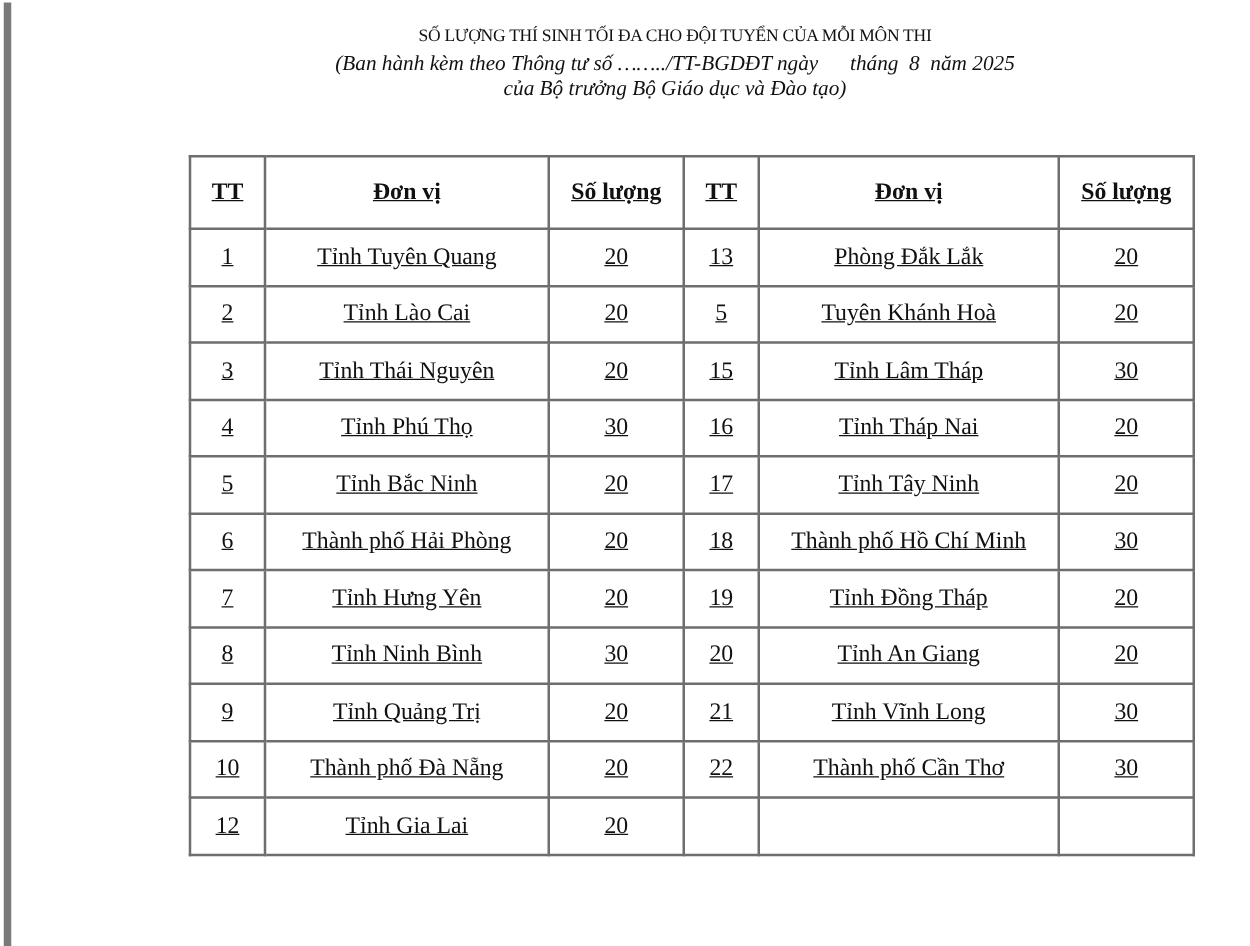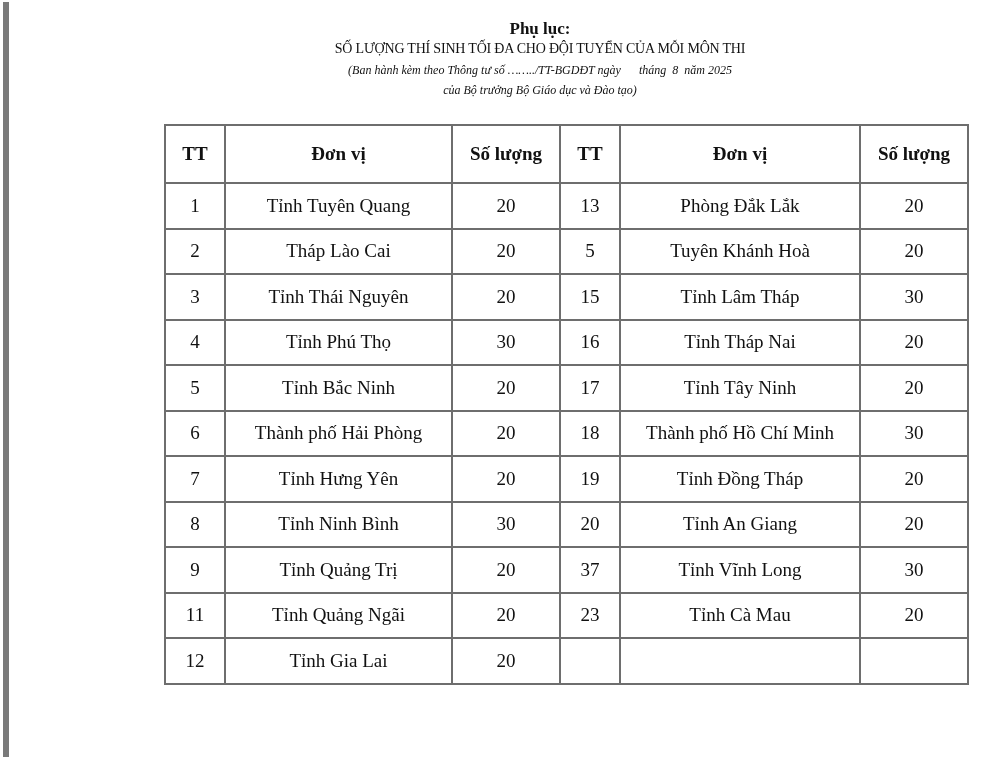--- a/index.html
+++ b/index.html
@@ -39,32 +39,33 @@
     .main-title {
       font-weight: normal;
       font-size: 14px;
       line-height: 22px;
       letter-spacing: -0.2px;
       display: block;
       white-space: nowrap;
     }
     .issued-line {
       font-style: italic;
-      font-size: 12px;
+      font-size: 17px;
       line-height: 20px;
       display: block;
       white-space: pre;
     }
     table.quota-table {
       position: absolute;
-      left: 164px;
+      left: 151px;
       top: 124px;
       border-collapse: collapse;
       table-layout: fixed;
       width: 803px;
+      text-decoration: underline;
     }
     table.quota-table th,
     table.quota-table td {
       border: 2px solid #6e6e6e;
       font-size: 19px;
       padding: 0;
       vertical-align: middle;
     }
     table.quota-table th {
       height: 56px;
@@ -82,21 +83,20 @@
     col.w-tt2 { width: 60px; }
     col.w-name2 { width: 240px; }
     col.w-qty2 { width: 108px; }
   </style>
 </head>
 <body>
 
 <div class="page-edge"></div>
 
 <div class="header-block">
-  <span class="appendix-label">Phụ lục:</span>
   <span class="main-title">SỐ LƯỢNG THÍ SINH TỐI ĐA CHO ĐỘI TUYỂN CỦA MỖI MÔN THI</span>
   <span class="issued-line">(Ban hành kèm theo Thông tư số ……../TT-BGDĐT ngày      tháng  8  năm 2025</span>
   <span class="issued-line">của Bộ trưởng Bộ Giáo dục và Đào tạo)</span>
 </div>
 
 <table class="quota-table">
   <colgroup>
     <col class="w-tt1">
       <col class="w-name1">
       <col class="w-qty1">
@@ -118,21 +118,21 @@
     <tr>
       <td class="c-num">1</td>
       <td class="c-name">Tỉnh Tuyên Quang</td>
       <td class="c-qty">20</td>
       <td class="c-num">13</td>
       <td class="c-name">Phòng Đắk Lắk</td>
       <td class="c-qty">20</td>
     </tr>
     <tr>
       <td class="c-num">2</td>
-      <td class="c-name">Tháp Lào Cai</td>
+      <td class="c-name">Tỉnh Lào Cai</td>
       <td class="c-qty">20</td>
       <td class="c-num">5</td>
       <td class="c-name">Tuyên Khánh Hoà</td>
       <td class="c-qty">20</td>
     </tr>
     <tr>
       <td class="c-num">3</td>
       <td class="c-name">Tỉnh Thái Nguyên</td>
       <td class="c-qty">20</td>
       <td class="c-num">15</td>
@@ -176,31 +176,31 @@
       <td class="c-name">Tỉnh Ninh Bình</td>
       <td class="c-qty">30</td>
       <td class="c-num">20</td>
       <td class="c-name">Tỉnh An Giang</td>
       <td class="c-qty">20</td>
     </tr>
     <tr>
       <td class="c-num">9</td>
       <td class="c-name">Tỉnh Quảng Trị</td>
       <td class="c-qty">20</td>
-      <td class="c-num">37</td>
+      <td class="c-num">21</td>
       <td class="c-name">Tỉnh Vĩnh Long</td>
       <td class="c-qty">30</td>
     </tr>
     <tr>
-      <td class="c-num">11</td>
-      <td class="c-name">Tỉnh Quảng Ngãi</td>
-      <td class="c-qty">20</td>
-      <td class="c-num">23</td>
-      <td class="c-name">Tỉnh Cà Mau</td>
-      <td class="c-qty">20</td>
+      <td class="c-num">10</td>
+      <td class="c-name">Thành phố Đà Nẵng</td>
+      <td class="c-qty">20</td>
+      <td class="c-num">22</td>
+      <td class="c-name">Thành phố Cần Thơ</td>
+      <td class="c-qty">30</td>
     </tr>
     <tr>
       <td class="c-num">12</td>
       <td class="c-name">Tỉnh Gia Lai</td>
       <td class="c-qty">20</td>
       <td class="c-num"></td>
       <td class="c-name"></td>
       <td class="c-qty"></td>
     </tr>
   </tbody>

